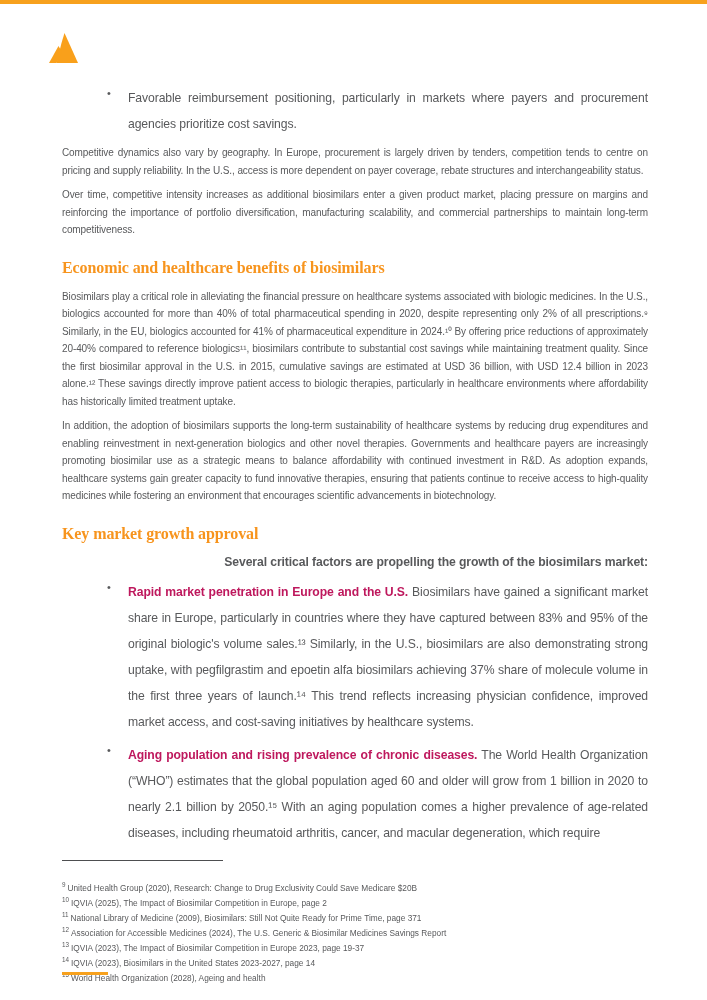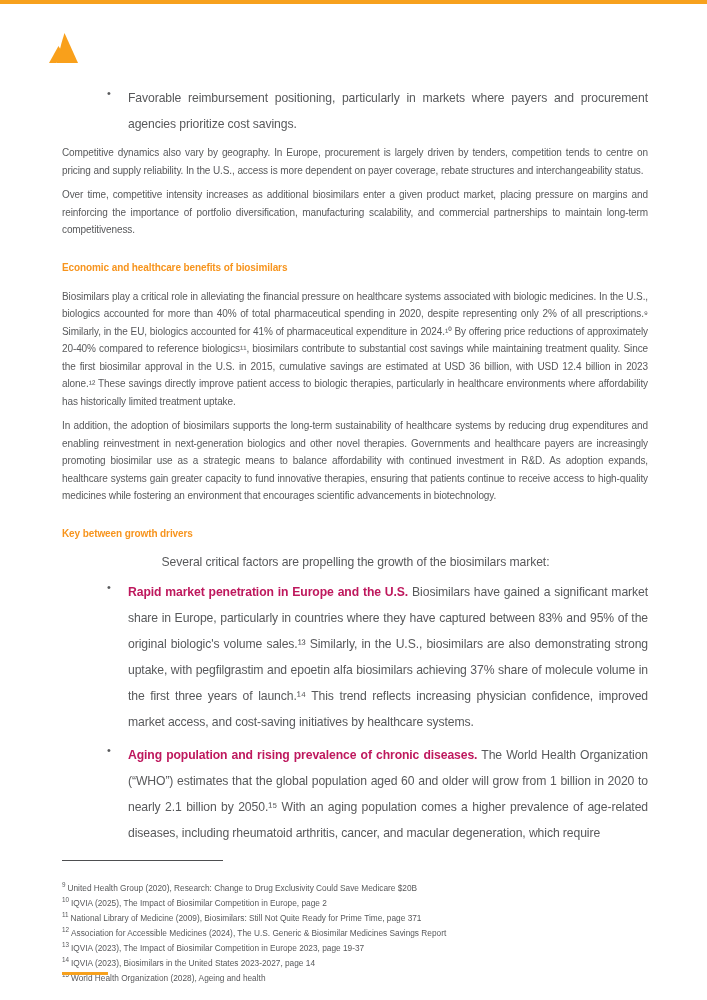--- a/index.html
+++ b/index.html
@@ -18,24 +18,24 @@
     font-size:10px; line-height:17.5px;
     text-align:justify; letter-spacing:-0.1px;
     margin:0 0 7px 0;
   }
   .bullet-row { display:flex; margin:0 0 7px 0; }
   .bullet-marker { flex:none; width:21px; margin-left:45px; font-size:11px; line-height:17.5px; color:#58595b; }
   .bullet-body { flex:1; font-size:12.2px; line-height:26px; text-align:justify; letter-spacing:-0.1px; }
   .bullet-lead { font-weight:bold; color:#be185d; }
   .section-heading {
     color:#f7941d; font-weight:bold;
-    font-size:10px; line-height:15px;
-    margin:21px 0 13px 0; letter-spacing:-0.1px;
+    font-size:16px; line-height:15px;
+    margin:21px 0 13px 0; letter-spacing:-0.1px;font-family:Liberation Serif, serif;
   }
-  .intro-line { font-size:12.2px; line-height:17.5px; letter-spacing:-0.1px; margin:0 0 8px 1px; text-align:center; }
+  .intro-line { font-size:12.2px; line-height:17.5px; letter-spacing:-0.1px; margin:0 0 8px 1px; text-align:right;font-weight:bold; }
   .fn-sep { border:none; border-top:1px solid #4d4e50; width:161px; margin:14px 0 18px 0; }
   .footnotes { font-size:8.3px; line-height:12px; letter-spacing:0; color:#58595b; }
   .fn-line { white-space:nowrap; }
   .fn-num { font-size:6.3px; vertical-align:4px; margin-right:2px; }
   .footer { position:absolute; left:62px; top:954px; font-size:9.8px; color:#58595b; }
   .footer-num { display:inline-block; min-width:12px; }
   .footer-title { margin-left:18px; }
   .footer-accent { position:absolute; left:62px; top:972px; width:46px; height:3px; background:#f7a11d; }
 </style>
 </head>
@@ -60,21 +60,21 @@
     <p class="body-text">Competitive dynamics also vary by geography. In Europe, procurement is largely driven by tenders, competition tends to centre on pricing and supply reliability. In the U.S., access is more dependent on payer coverage, rebate structures and interchangeability status.</p>
 
     <p class="body-text">Over time, competitive intensity increases as additional biosimilars enter a given product market, placing pressure on margins and reinforcing the importance of portfolio diversification, manufacturing scalability, and commercial partnerships to maintain long-term competitiveness.</p>
 
     <h3 class="section-heading">Economic and healthcare benefits of biosimilars</h3>
 
     <p class="body-text">Biosimilars play a critical role in alleviating the financial pressure on healthcare systems associated with biologic medicines. In the U.S., biologics accounted for more than 40% of total pharmaceutical spending in 2020, despite representing only 2% of all prescriptions.⁹ Similarly, in the EU, biologics accounted for 41% of pharmaceutical expenditure in 2024.¹⁰ By offering price reductions of approximately 20-40% compared to reference biologics¹¹, biosimilars contribute to substantial cost savings while maintaining treatment quality. Since the first biosimilar approval in the U.S. in 2015, cumulative savings are estimated at USD 36 billion, with USD 12.4 billion in 2023 alone.¹² These savings directly improve patient access to biologic therapies, particularly in healthcare environments where affordability has historically limited treatment uptake.</p>
 
     <p class="body-text">In addition, the adoption of biosimilars supports the long-term sustainability of healthcare systems by reducing drug expenditures and enabling reinvestment in next-generation biologics and other novel therapies. Governments and healthcare payers are increasingly promoting biosimilar use as a strategic means to balance affordability with continued investment in R&amp;D. As adoption expands, healthcare systems gain greater capacity to fund innovative therapies, ensuring that patients continue to receive access to high-quality medicines while fostering an environment that encourages scientific advancements in biotechnology.</p>
 
-    <h3 class="section-heading">Key between growth drivers</h3>
+    <h3 class="section-heading">Key market growth approval</h3>
 
     <p class="intro-line">Several critical factors are propelling the growth of the biosimilars market:</p>
 
     <div class="bullet-row">
       <span class="bullet-marker">•</span>
       <span class="bullet-body"><span class="bullet-lead">Rapid market penetration in Europe and the U.S.</span><span> Biosimilars have gained a significant market share in Europe, particularly in countries where they have captured between 83% and 95% of the original biologic's volume sales.¹³ Similarly, in the U.S., biosimilars are also demonstrating strong uptake, with pegfilgrastim and epoetin alfa biosimilars achieving 37% share of molecule volume in the first three years of launch.¹⁴ This trend reflects increasing physician confidence, improved market access, and cost-saving initiatives by healthcare systems.</span></span>
     </div>
 
     <div class="bullet-row">
       <span class="bullet-marker">•</span>

